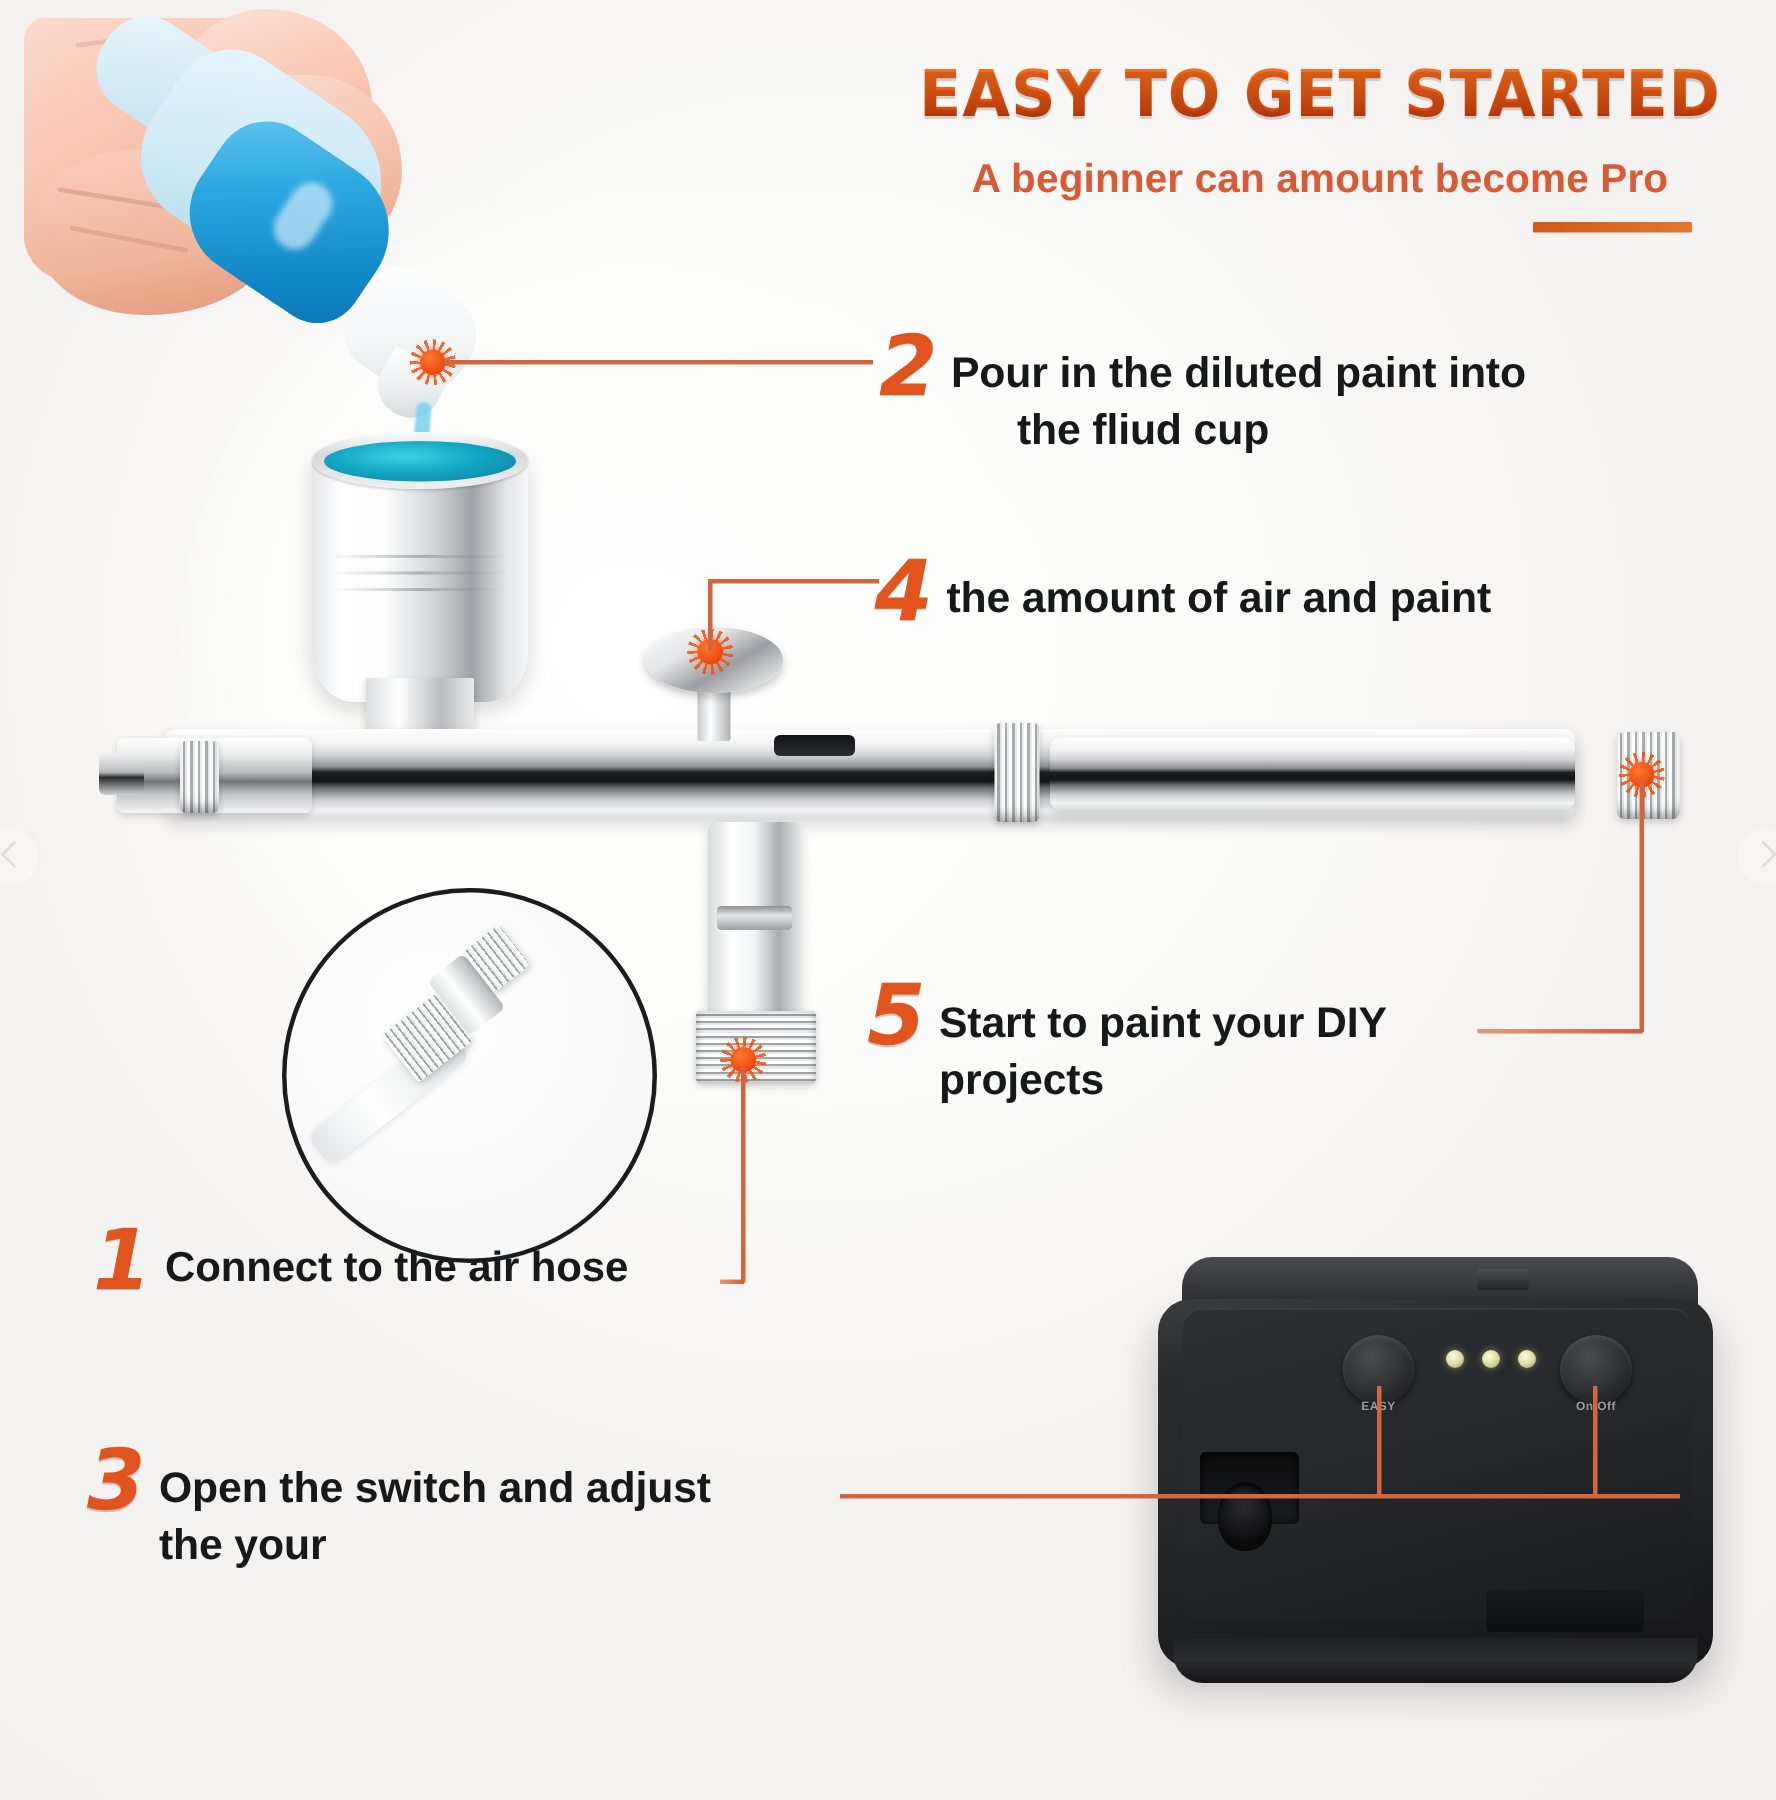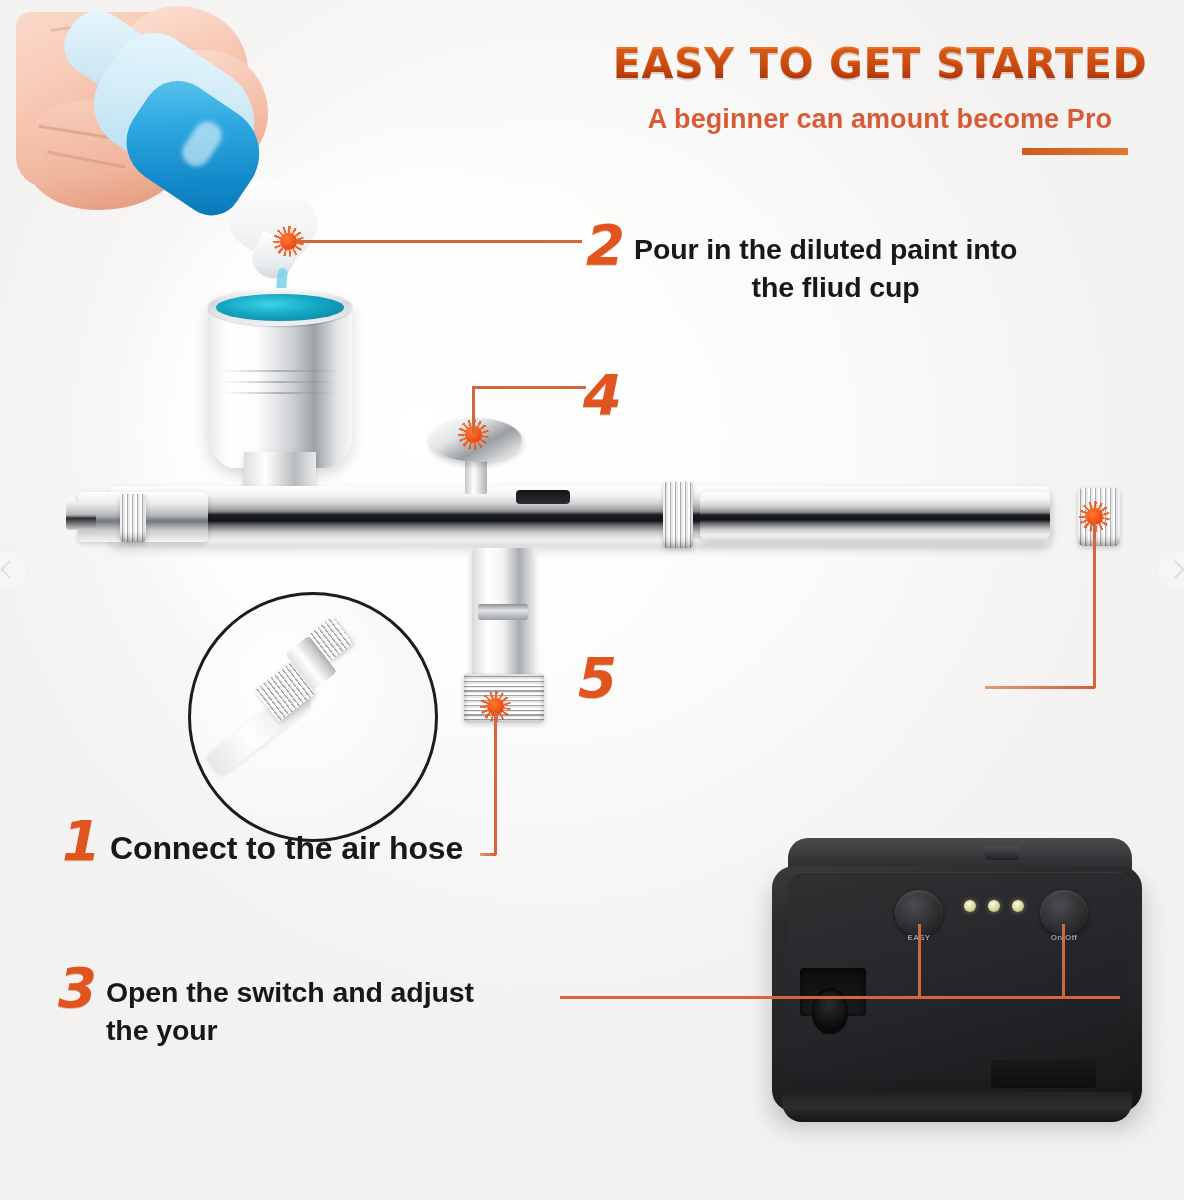--- a/index.html
+++ b/index.html
@@ -42,21 +42,21 @@
   .num{
     font-family:"DejaVu Sans","Liberation Sans",sans-serif;
     font-weight:bold;font-style:italic;font-size:56px;line-height:46px;
     color:#e2541e;text-shadow:0 1px 0 rgba(120,40,10,.25);
     margin-right:9px;flex:0 0 auto;
   }
   .txt{
     font-size:28.5px;font-weight:bold;color:#17181a;line-height:1.32;
     padding-top:9px;letter-spacing:-.1px;
   }
-  .txt.sm{font-size:32px;}
+  .txt.sm{font-size:28px;}
 
   
   .ln{position:absolute;background:#d4663d;}
   .lnh{height:2.5px;}
   .lnv{width:2.5px;}
   .lnh.pale{background:linear-gradient(90deg,#e39a77,#cf6038);}
 
   .dot{
     position:absolute;width:17px;height:17px;border-radius:50%;
     background:radial-gradient(circle at 38% 34%,#ff7a32,#ee4d12 62%,#d63c06 100%);
@@ -357,32 +357,37 @@
   <div class="ln lnh pale" style="left:480px;top:853px;width:16px;"></div>
 
   <div class="ln lnh" style="left:560px;top:996px;width:560px;"></div>
   <div class="ln lnv" style="left:918px;top:924px;height:74px;"></div>
   <div class="ln lnv" style="left:1062px;top:924px;height:74px;"></div>
 
   <div class="step" style="left:586px;top:222px;">
     <div class="num">2</div>
     <div class="txt">
       <div>Pour in the diluted paint into</div>
-      <div style="margin-left:20px;text-align:center;">the fliud cup</div>
+      <div style="margin-left:44px;">the fliud cup</div>
     </div>
   </div>
 
   <div class="step" style="left:583px;top:372px;">
     <div class="num">4</div>
     <div class="txt">
+      <div>the amount of air and paint</div>
     </div>
   </div>
 
   <div class="step" style="left:578px;top:655px;">
     <div class="num">5</div>
+    <div class="txt">
+      <div>Start to paint your DIY</div>
+      <div>projects</div>
+    </div>
   </div>
 
   <div class="step" style="left:62px;top:818px;">
     <div class="num">1</div>
     <div class="txt sm">Connect to the air hose</div>
   </div>
 
   <div class="step" style="left:58px;top:965px;">
     <div class="num">3</div>
     <div class="txt">

